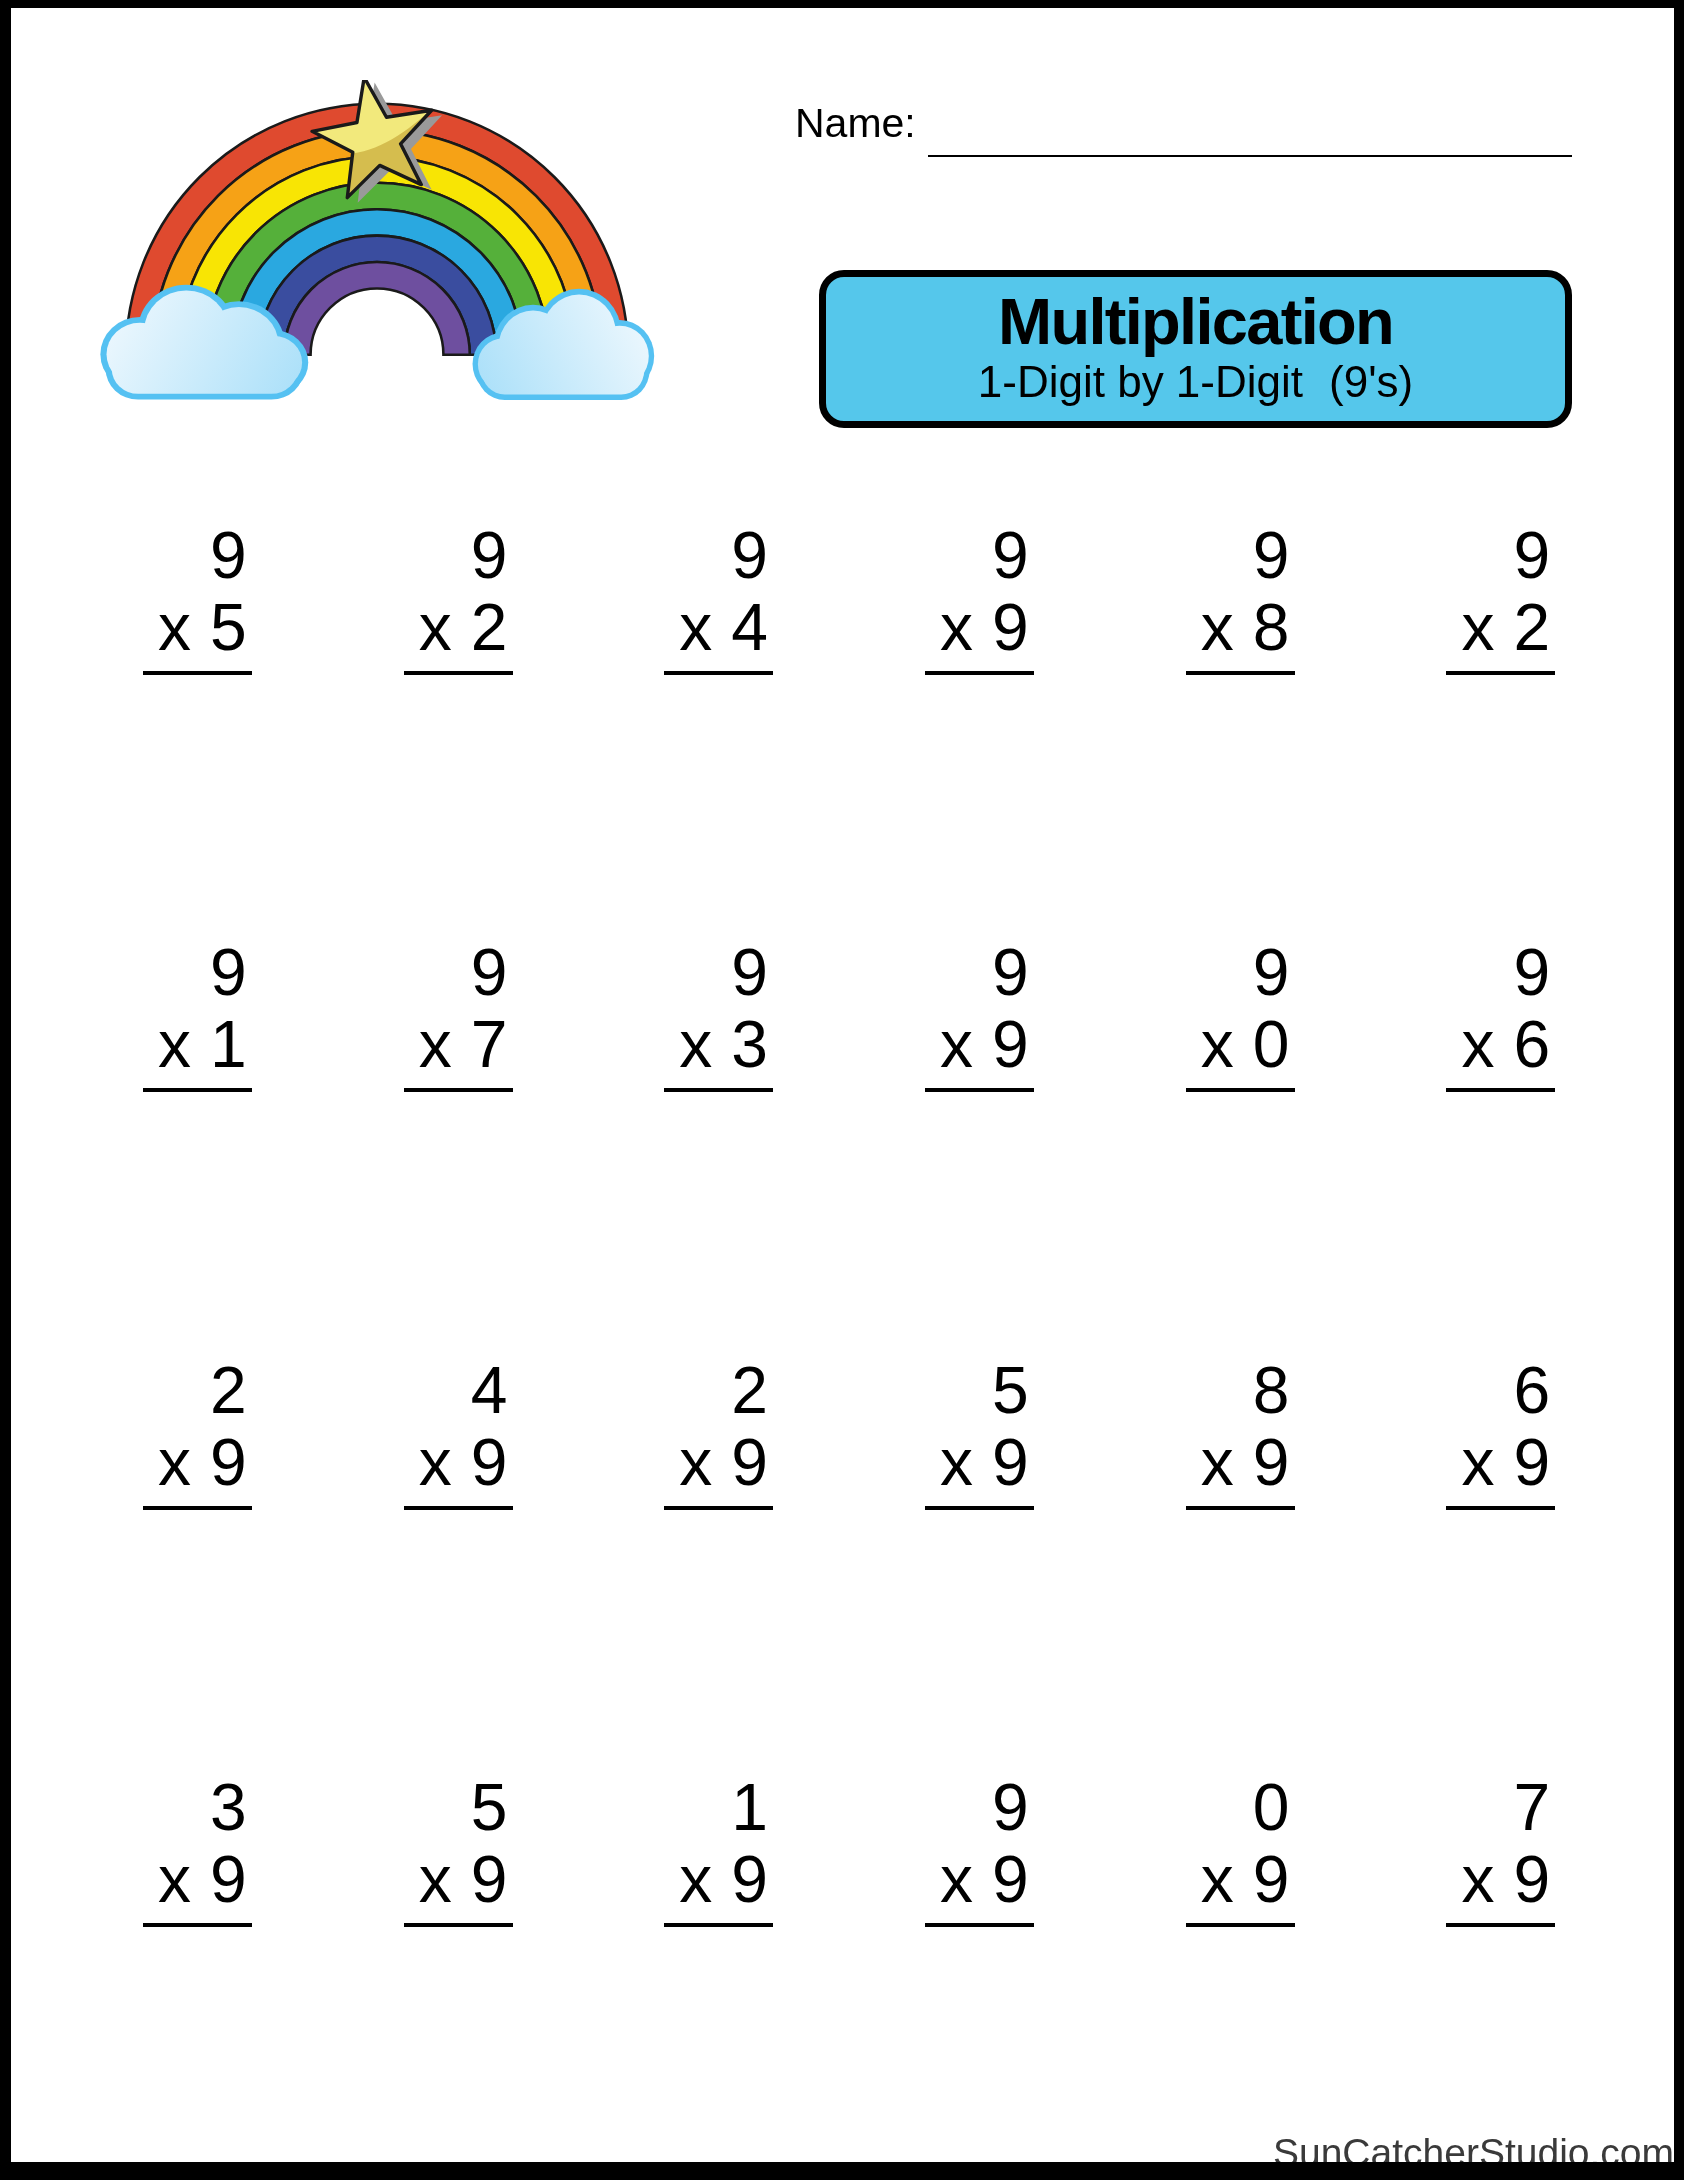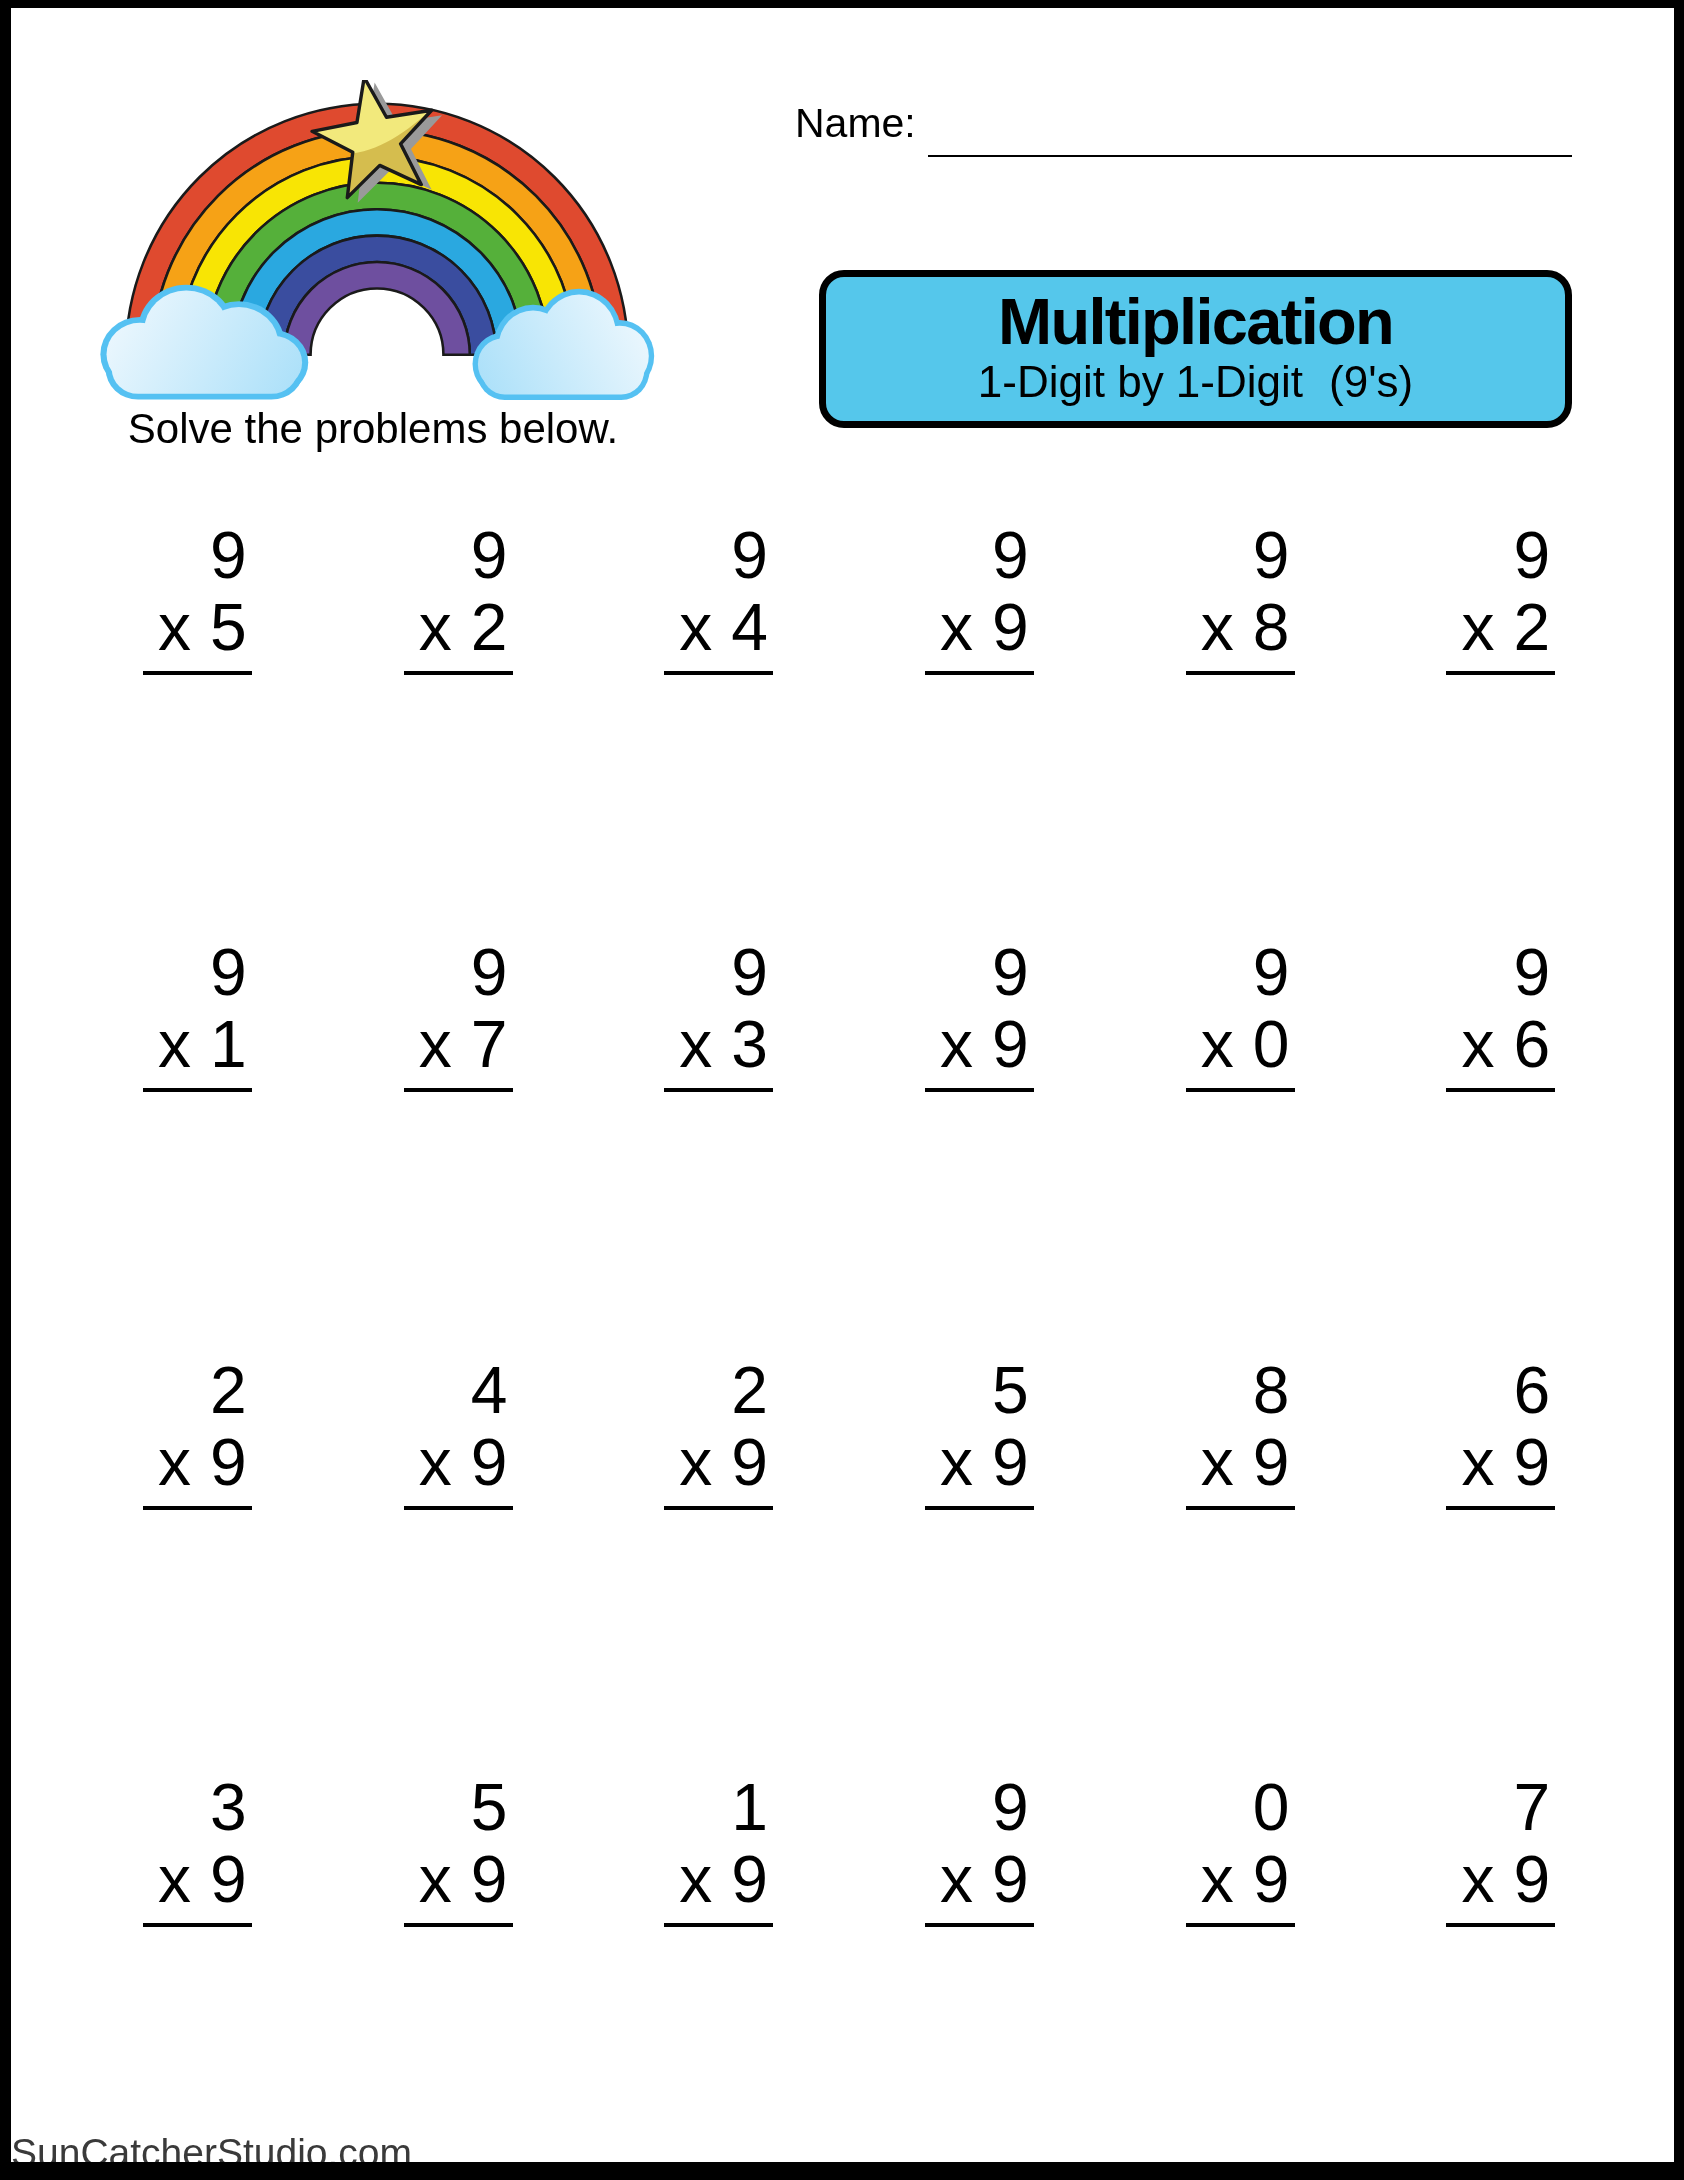--- a/index.html
+++ b/index.html
@@ -32,21 +32,21 @@
   .subtitle .suffix { margin-left:26px; }
 
   
   .prow { position:absolute; left:56px; width:1564px; display:flex; }
   .pcol { width:261px; display:flex; justify-content:center; }
   .problem { width:109px; }
   .p-top { font-size:66px; line-height:72px; text-align:right; padding-right:5.1px; }
   .p-bottom { font-size:66px; line-height:72px; display:flex; justify-content:flex-end;
     gap:19px; padding-right:5.1px; padding-bottom:7.7px; border-bottom:4.3px solid #000; }
 
-  .footer { position:absolute; left:0; right:0; top:2123px; text-align:left;
+  .footer { position:absolute; left:0; right:0; top:2123px; text-align:right;
     font-size:39px; color:var(--footer-color,#3a3a3a); }
 </style>
 </head>
 <body>
 
 <div class="page" style="--box-fill: #55c7eb; --cloud-border: #55c1f2; --footer-color: #3a3a3a;">
 
   <div class="rainbow-wrap">
     <svg viewBox="0 0 660 375">
       <defs>
@@ -105,21 +105,20 @@
           <circle cx="50" cy="92" r="38"></circle>
             <circle cx="103" cy="63" r="48"></circle>
           <circle cx="163" cy="80" r="45"></circle>
             <circle cx="203" cy="102" r="32"></circle>
           <rect x="18" y="78" width="212" height="62" rx="30"></rect>
         </g>
       </g>
     </svg>
   </div>
 
-  <div class="instruction">Solve the problems below.</div>
 
   <div class="fields">
     <div class="field-row">
       <span class="field-label">Name:</span>
       <span class="field-line"></span>
     </div>
   </div>
 
   <div class="title-box">
     <div class="title">Multiplication</div>

